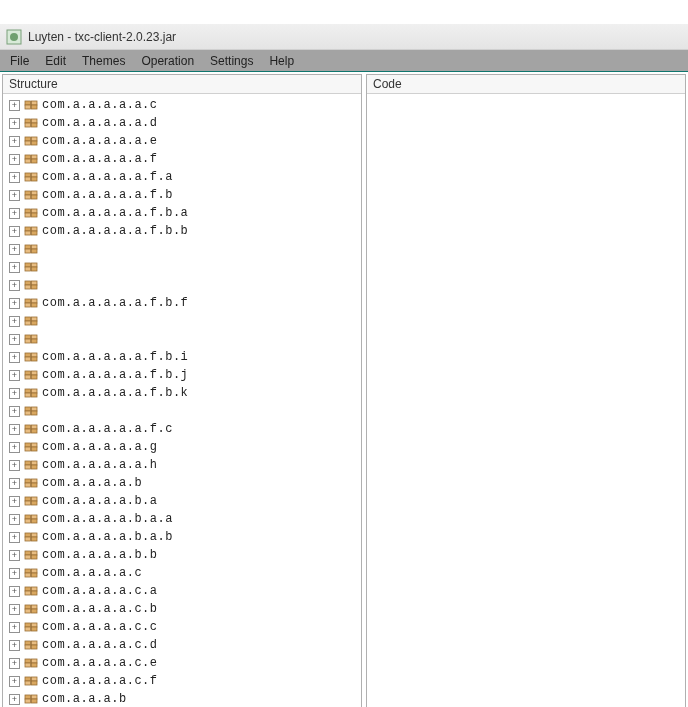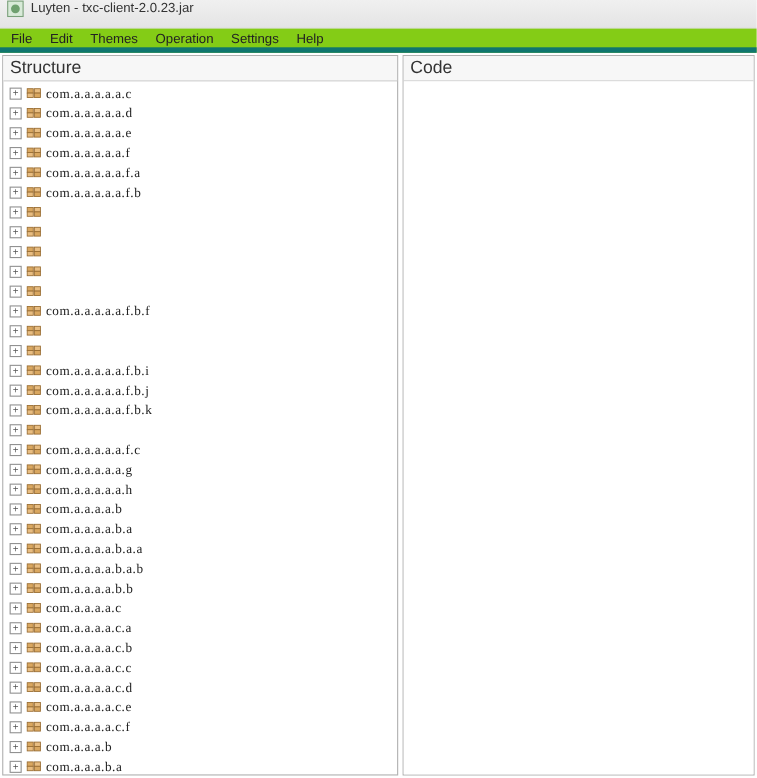--- a/index.html
+++ b/index.html
@@ -11,40 +11,41 @@
     background: #fff;
     width: 688px;
     height: 707px;
     overflow: hidden;
   }
   .titlebar {
     height: 26px;
     background: linear-gradient(#f0f0f0, #e4e4e4);
     border-bottom: 1px solid #d0d0d0;
     display: flex;
-    align-items: flex-start;
+    align-items: center;
     padding: 0 6px;
     color: #333;
+    margin-top: 24px;
   }
   .titlebar .app-icon {
     width: 16px;
     height: 16px;
     margin-right: 6px;
     display: flex;
     align-items: center;
     justify-content: center;
   }
   .titlebar .title-text {
     font-size: 12px;
     color: #333;
   }
   .menubar {
     height: 22px;
-    background: #84cc16;
-    border-bottom: 5px solid #0f766e;
+    background: #a3a3a3;
+    border-bottom: 1px solid #0f766e;
     display: flex;
     align-items: center;
     padding: 0 2px;
   }
   .menubar .menu-item {
     padding: 2px 8px;
     color: #222;
     font-size: 12px;
     cursor: default;
   }
@@ -56,21 +57,21 @@
     border: 1px solid #b0b0b0;
     margin: 2px;
     display: flex;
     flex-direction: column;
     background: #fff;
   }
   .panel-left { width: 360px; }
   .panel-right { flex: 1; }
   .panel-title {
     padding: 2px 6px;
-    font-size: 16px;
+    font-size: 12px;
     color: #333;
     border-bottom: 1px solid #d0d0d0;
     background: #f7f7f7;
   }
   .tree-scroll {
     flex: 1;
     overflow-y: scroll;
     overflow-x: hidden;
     padding: 2px 0;
   }
@@ -105,21 +106,21 @@
     background: #fff;
     flex-shrink: 0;
   }
   .pkg-icon {
     width: 14px;
     height: 14px;
     margin-right: 4px;
     flex-shrink: 0;
   }
   .pkg-label {
-    font-family: Liberation Serif, serif;
+    font-family: Liberation Mono, monospace;
     font-size: 12px;
     color: #222;
     letter-spacing: 0.5px;
   }
   .code-area {
     flex: 1;
     background: #fff;
   }
 </style>
 </head>
@@ -209,29 +210,31 @@
           <span class="pkg-label">com.a.a.a.a.a.f.b</span>
         </div>
         <div class="tree-row">
           <span class="expander">+</span>
           <span class="pkg-icon"><svg width="14" height="14" viewBox="0 0 14 14">
   <rect x="1" y="3" width="5.5" height="4" fill="#d9a760" stroke="#9a6e34" stroke-width="0.8"></rect>
   <rect x="7.5" y="3" width="5.5" height="4" fill="#e8bd82" stroke="#9a6e34" stroke-width="0.8"></rect>
   <rect x="1" y="7" width="5.5" height="4" fill="#e8bd82" stroke="#9a6e34" stroke-width="0.8"></rect>
   <rect x="7.5" y="7" width="5.5" height="4" fill="#d9a760" stroke="#9a6e34" stroke-width="0.8"></rect>
 </svg></span>
-        </div>
-        <div class="tree-row">
-          <span class="expander">+</span>
-          <span class="pkg-icon"><svg width="14" height="14" viewBox="0 0 14 14">
-  <rect x="1" y="3" width="5.5" height="4" fill="#d9a760" stroke="#9a6e34" stroke-width="0.8"></rect>
-  <rect x="7.5" y="3" width="5.5" height="4" fill="#e8bd82" stroke="#9a6e34" stroke-width="0.8"></rect>
-  <rect x="1" y="7" width="5.5" height="4" fill="#e8bd82" stroke="#9a6e34" stroke-width="0.8"></rect>
-  <rect x="7.5" y="7" width="5.5" height="4" fill="#d9a760" stroke="#9a6e34" stroke-width="0.8"></rect>
-</svg></span>
+          <span class="pkg-label">com.a.a.a.a.a.f.b.a</span>
+        </div>
+        <div class="tree-row">
+          <span class="expander">+</span>
+          <span class="pkg-icon"><svg width="14" height="14" viewBox="0 0 14 14">
+  <rect x="1" y="3" width="5.5" height="4" fill="#d9a760" stroke="#9a6e34" stroke-width="0.8"></rect>
+  <rect x="7.5" y="3" width="5.5" height="4" fill="#e8bd82" stroke="#9a6e34" stroke-width="0.8"></rect>
+  <rect x="1" y="7" width="5.5" height="4" fill="#e8bd82" stroke="#9a6e34" stroke-width="0.8"></rect>
+  <rect x="7.5" y="7" width="5.5" height="4" fill="#d9a760" stroke="#9a6e34" stroke-width="0.8"></rect>
+</svg></span>
+          <span class="pkg-label">com.a.a.a.a.a.f.b.b</span>
         </div>
         <div class="tree-row">
           <span class="expander">+</span>
           <span class="pkg-icon"><svg width="14" height="14" viewBox="0 0 14 14">
   <rect x="1" y="3" width="5.5" height="4" fill="#d9a760" stroke="#9a6e34" stroke-width="0.8"></rect>
   <rect x="7.5" y="3" width="5.5" height="4" fill="#e8bd82" stroke="#9a6e34" stroke-width="0.8"></rect>
   <rect x="1" y="7" width="5.5" height="4" fill="#e8bd82" stroke="#9a6e34" stroke-width="0.8"></rect>
   <rect x="7.5" y="7" width="5.5" height="4" fill="#d9a760" stroke="#9a6e34" stroke-width="0.8"></rect>
 </svg></span>
         </div>

